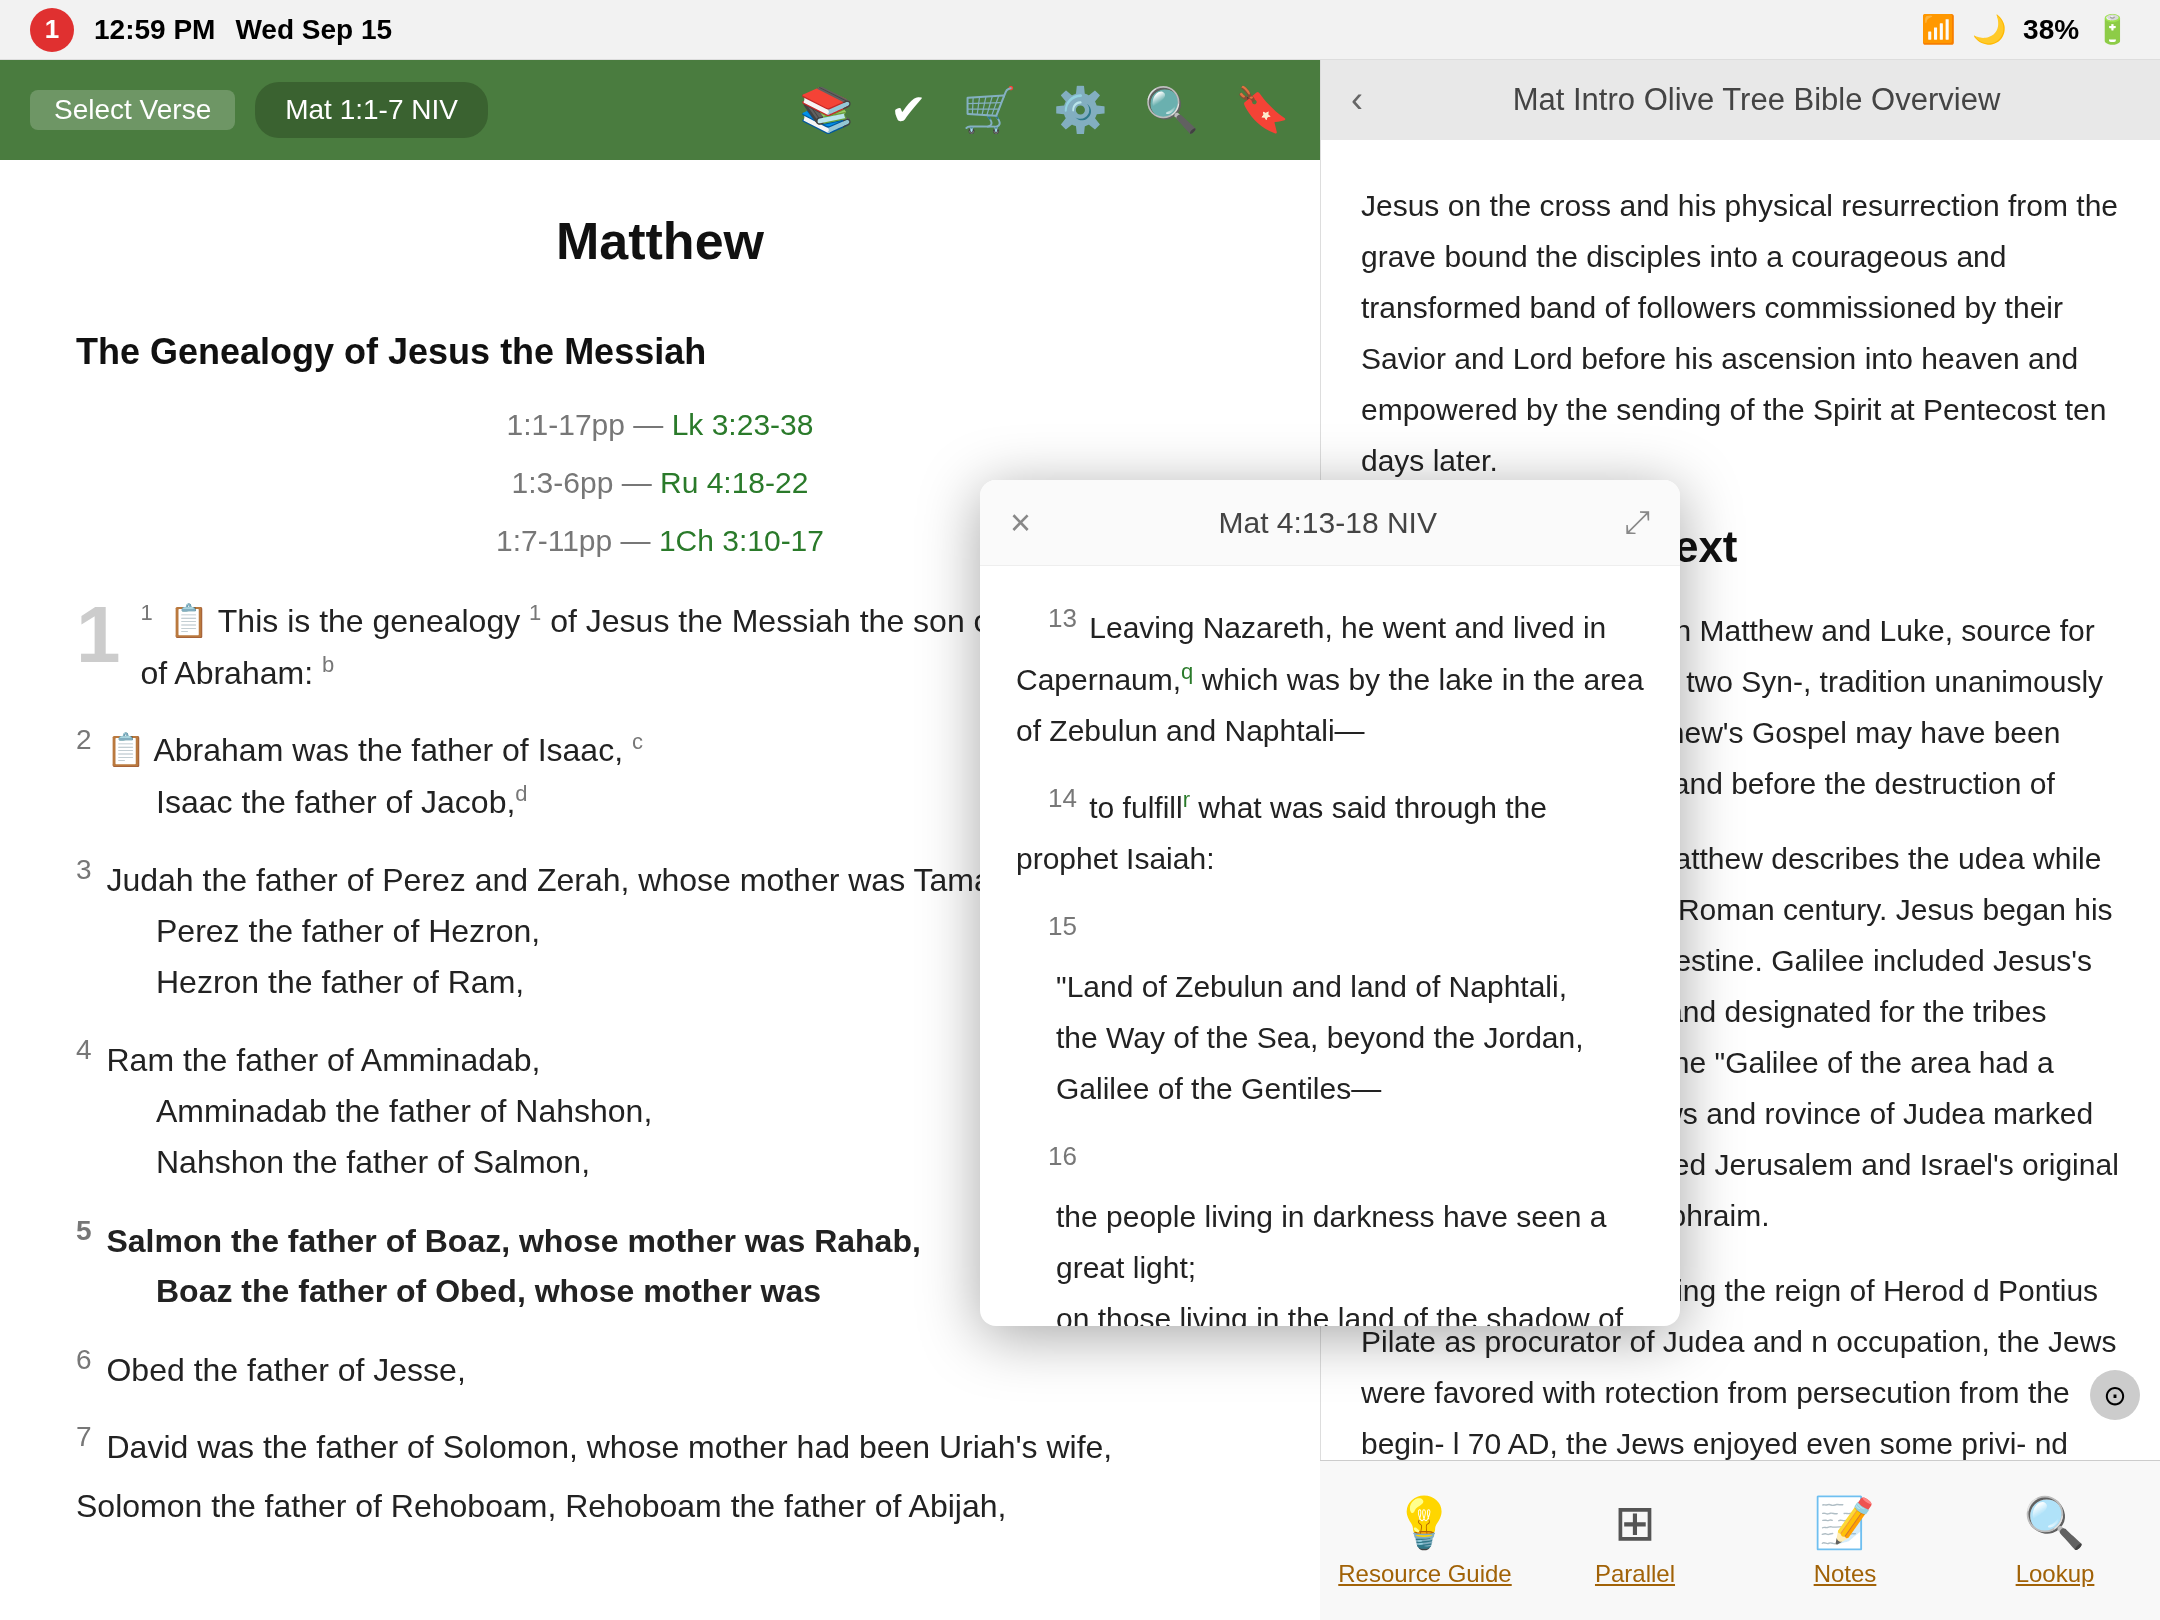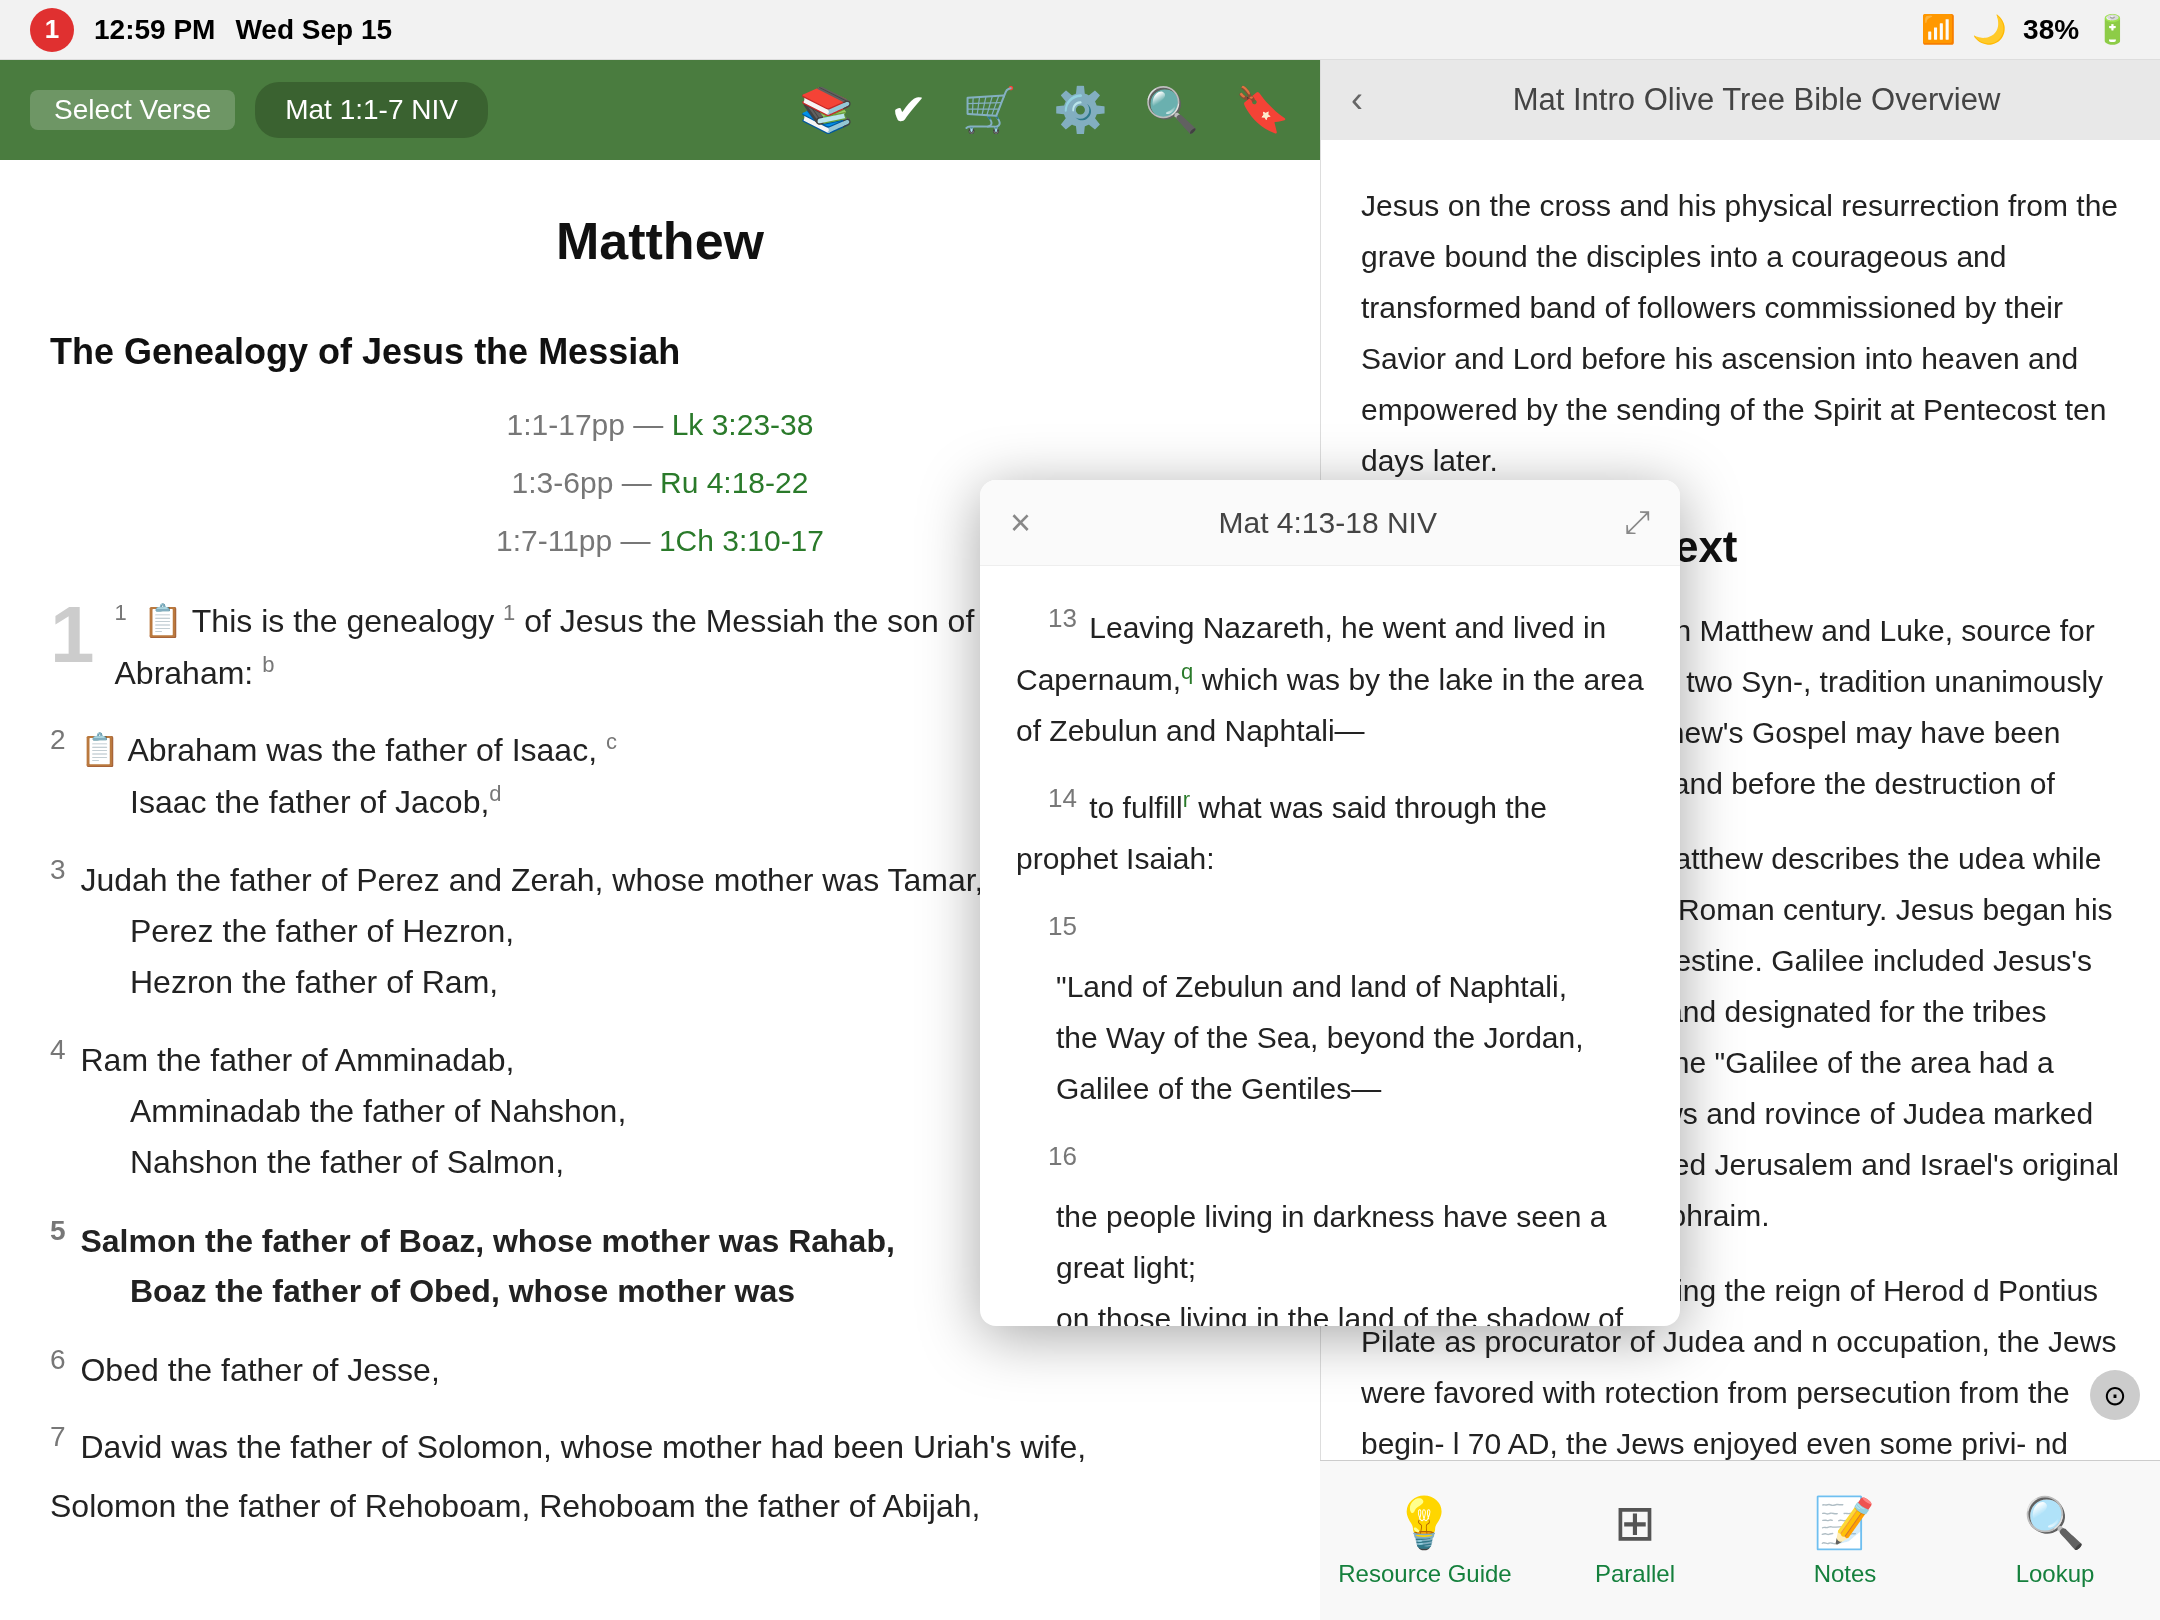--- a/index.html
+++ b/index.html
@@ -74,21 +74,21 @@
       font-size: 28px;
     }
     .toolbar-icons {
       display: flex; gap: 36px;
       margin-left: auto;
     }
     .toolbar-icon { font-size: 44px; color: white; cursor: pointer; }
 
     
     .bible-content {
-      padding: 40px 50px;
+      padding: 40px 76px;
       overflow-y: auto;
       height: calc(100% - 100px);
       font-size: 32px;
       line-height: 1.6;
       color: #222;
     }
     .bible-title {
       text-align: center;
       font-size: 52px;
       font-weight: bold;
@@ -174,21 +174,21 @@
       flex: 1;
       display: flex;
       flex-direction: column;
       align-items: center;
       justify-content: center;
       gap: 8px;
       cursor: pointer;
       padding: 10px 0;
     }
     .tab-icon { font-size: 50px; color: #555; }
-    .tab-label { font-size: 24px; color: #15803d; }
+    .tab-label { font-size: 24px; color: #a16207; text-decoration: underline; }
 
     
     .popup {
       position: absolute;
       top: 480px; left: 980px;
       width: 700px;
       background: white;
       border-radius: 16px;
       box-shadow: 0 10px 60px rgba(0,0,0,0.35);
       z-index: 200;

